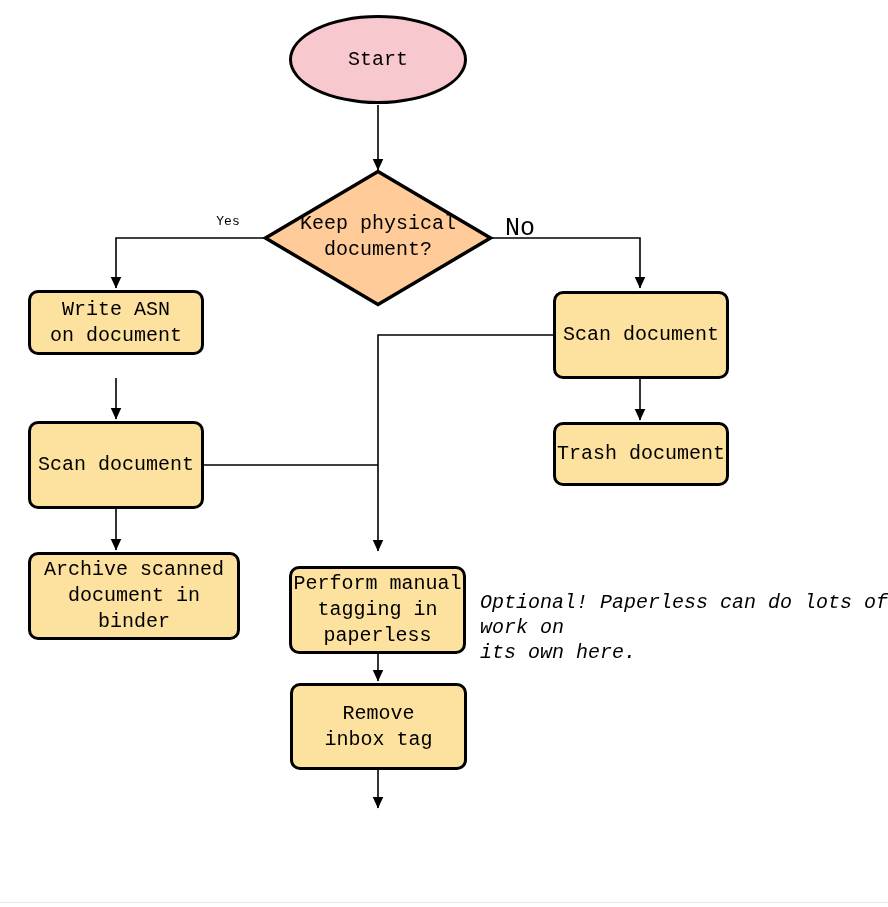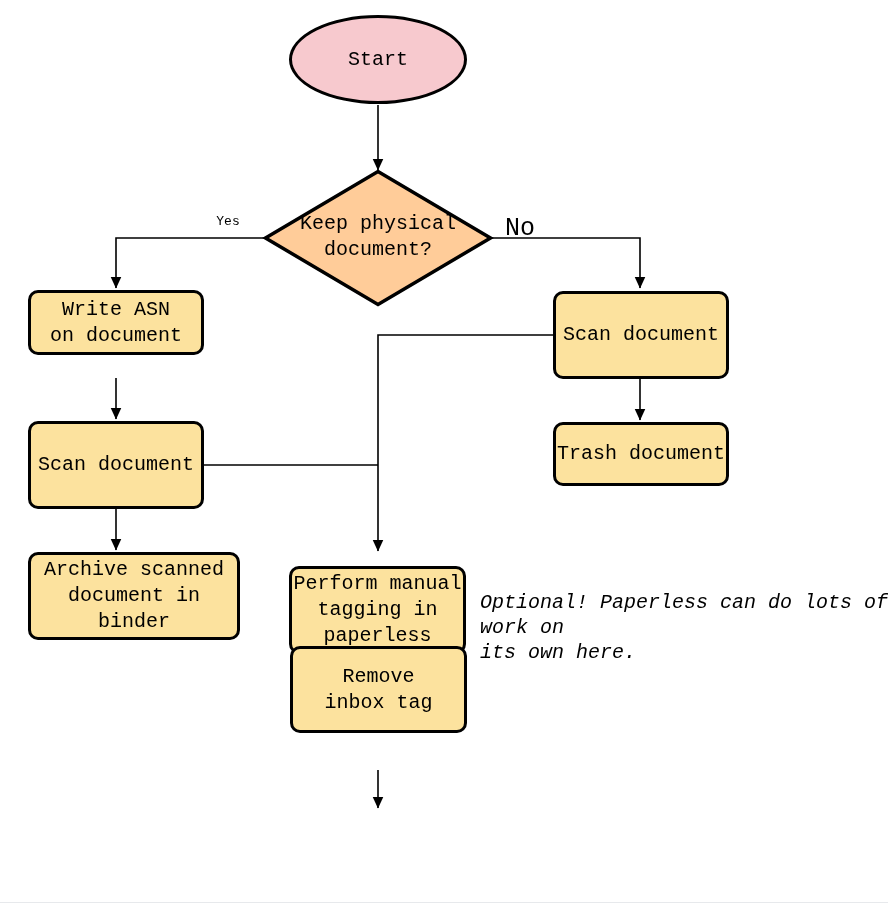--- a/index.html
+++ b/index.html
@@ -57,21 +57,21 @@
   }
 
   
   .n-start    { left: 289px; top: 15px;  width: 178px; height: 89px; }
   .n-writeasn { left: 28px;  top: 290px; width: 176px; height: 65px; }
   .n-scan-l   { left: 28px;  top: 421px; width: 176px; height: 88px; }
   .n-archive  { left: 28px;  top: 552px; width: 212px; height: 88px; }
   .n-scan-r   { left: 553px; top: 291px; width: 176px; height: 88px; }
   .n-trash    { left: 553px; top: 422px; width: 176px; height: 64px; }
   .n-tagging  { left: 289px; top: 553px; width: 177px; height: 88px; margin-top: 13px; }
-  .n-remove   { left: 290px; top: 646px; width: 177px; height: 87px; }
+  .n-remove   { left: 290px; top: 683px; width: 177px; height: 87px; }
   .n-end      { left: 289px; top: 810px; width: 178px; height: 89px; }
 
   .l-decision { left: 278px; top: 211px; width: 200px; }
   .l-yes      { left: 203px; top: 209px; width: 50px; font-size: 13px; }
   .l-no       { left: 496px; top: 216px; width: 48px; font-size: 25px; }
 
   .annotation {
     position: absolute;
     left: 480px; top: 590px; width: 412px;
     font-size: 20px;

